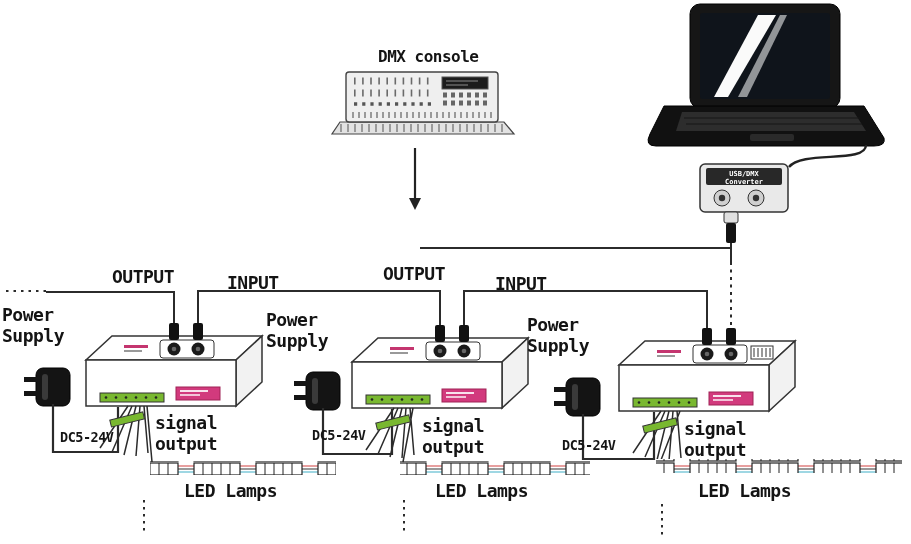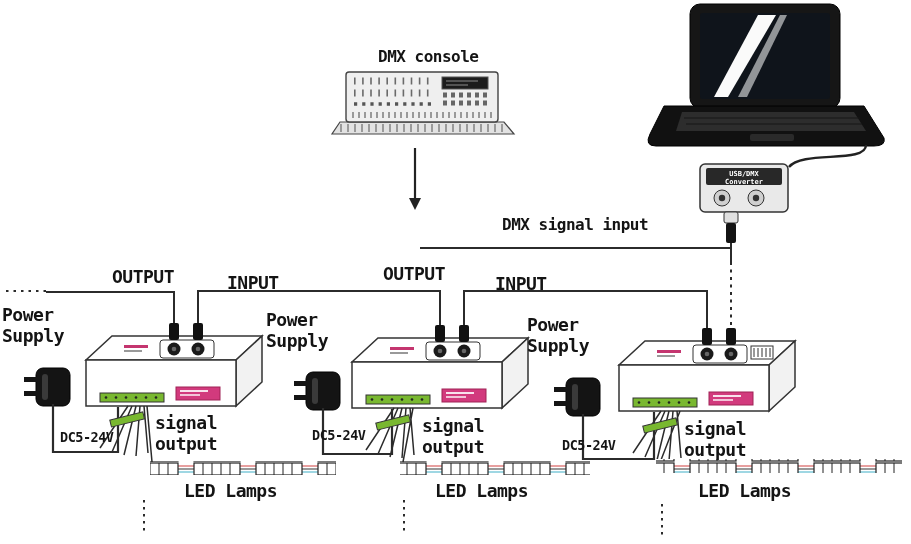--- a/index.html
+++ b/index.html
@@ -166,21 +166,20 @@
 
     <g stroke="#2b2b2b" stroke-width="2" stroke-dasharray="2.5,4.5">
       <line x1="144" y1="500" x2="144" y2="535"></line>
       <line x1="404" y1="500" x2="404" y2="535"></line>
       <line x1="662" y1="504" x2="662" y2="538"></line>
     </g>
   </svg>
 
   <div class="lbl" style="left:366px; top:48px;margin-left:12px;">DMX console</div>
 
-  <div class="lbl" style="left:502px; top:216px;">DMX signal input</div>
 
   <div class="lbl s" style="left:112px; top:266px;">OUTPUT</div>
   <div class="lbl s" style="left:227px; top:272px;">INPUT</div>
   <div class="lbl s" style="left:383px; top:263px;">OUTPUT</div>
   <div class="lbl s" style="left:495px; top:273px;">INPUT</div>
 
   <div class="lbl s wrap" style="left:2px; top:304px; width:62px;">Power Supply</div>
   <div class="lbl s wrap" style="left:266px; top:309px; width:62px;">Power Supply</div>
   <div class="lbl s wrap" style="left:527px; top:314px; width:62px;">Power Supply</div>
 

